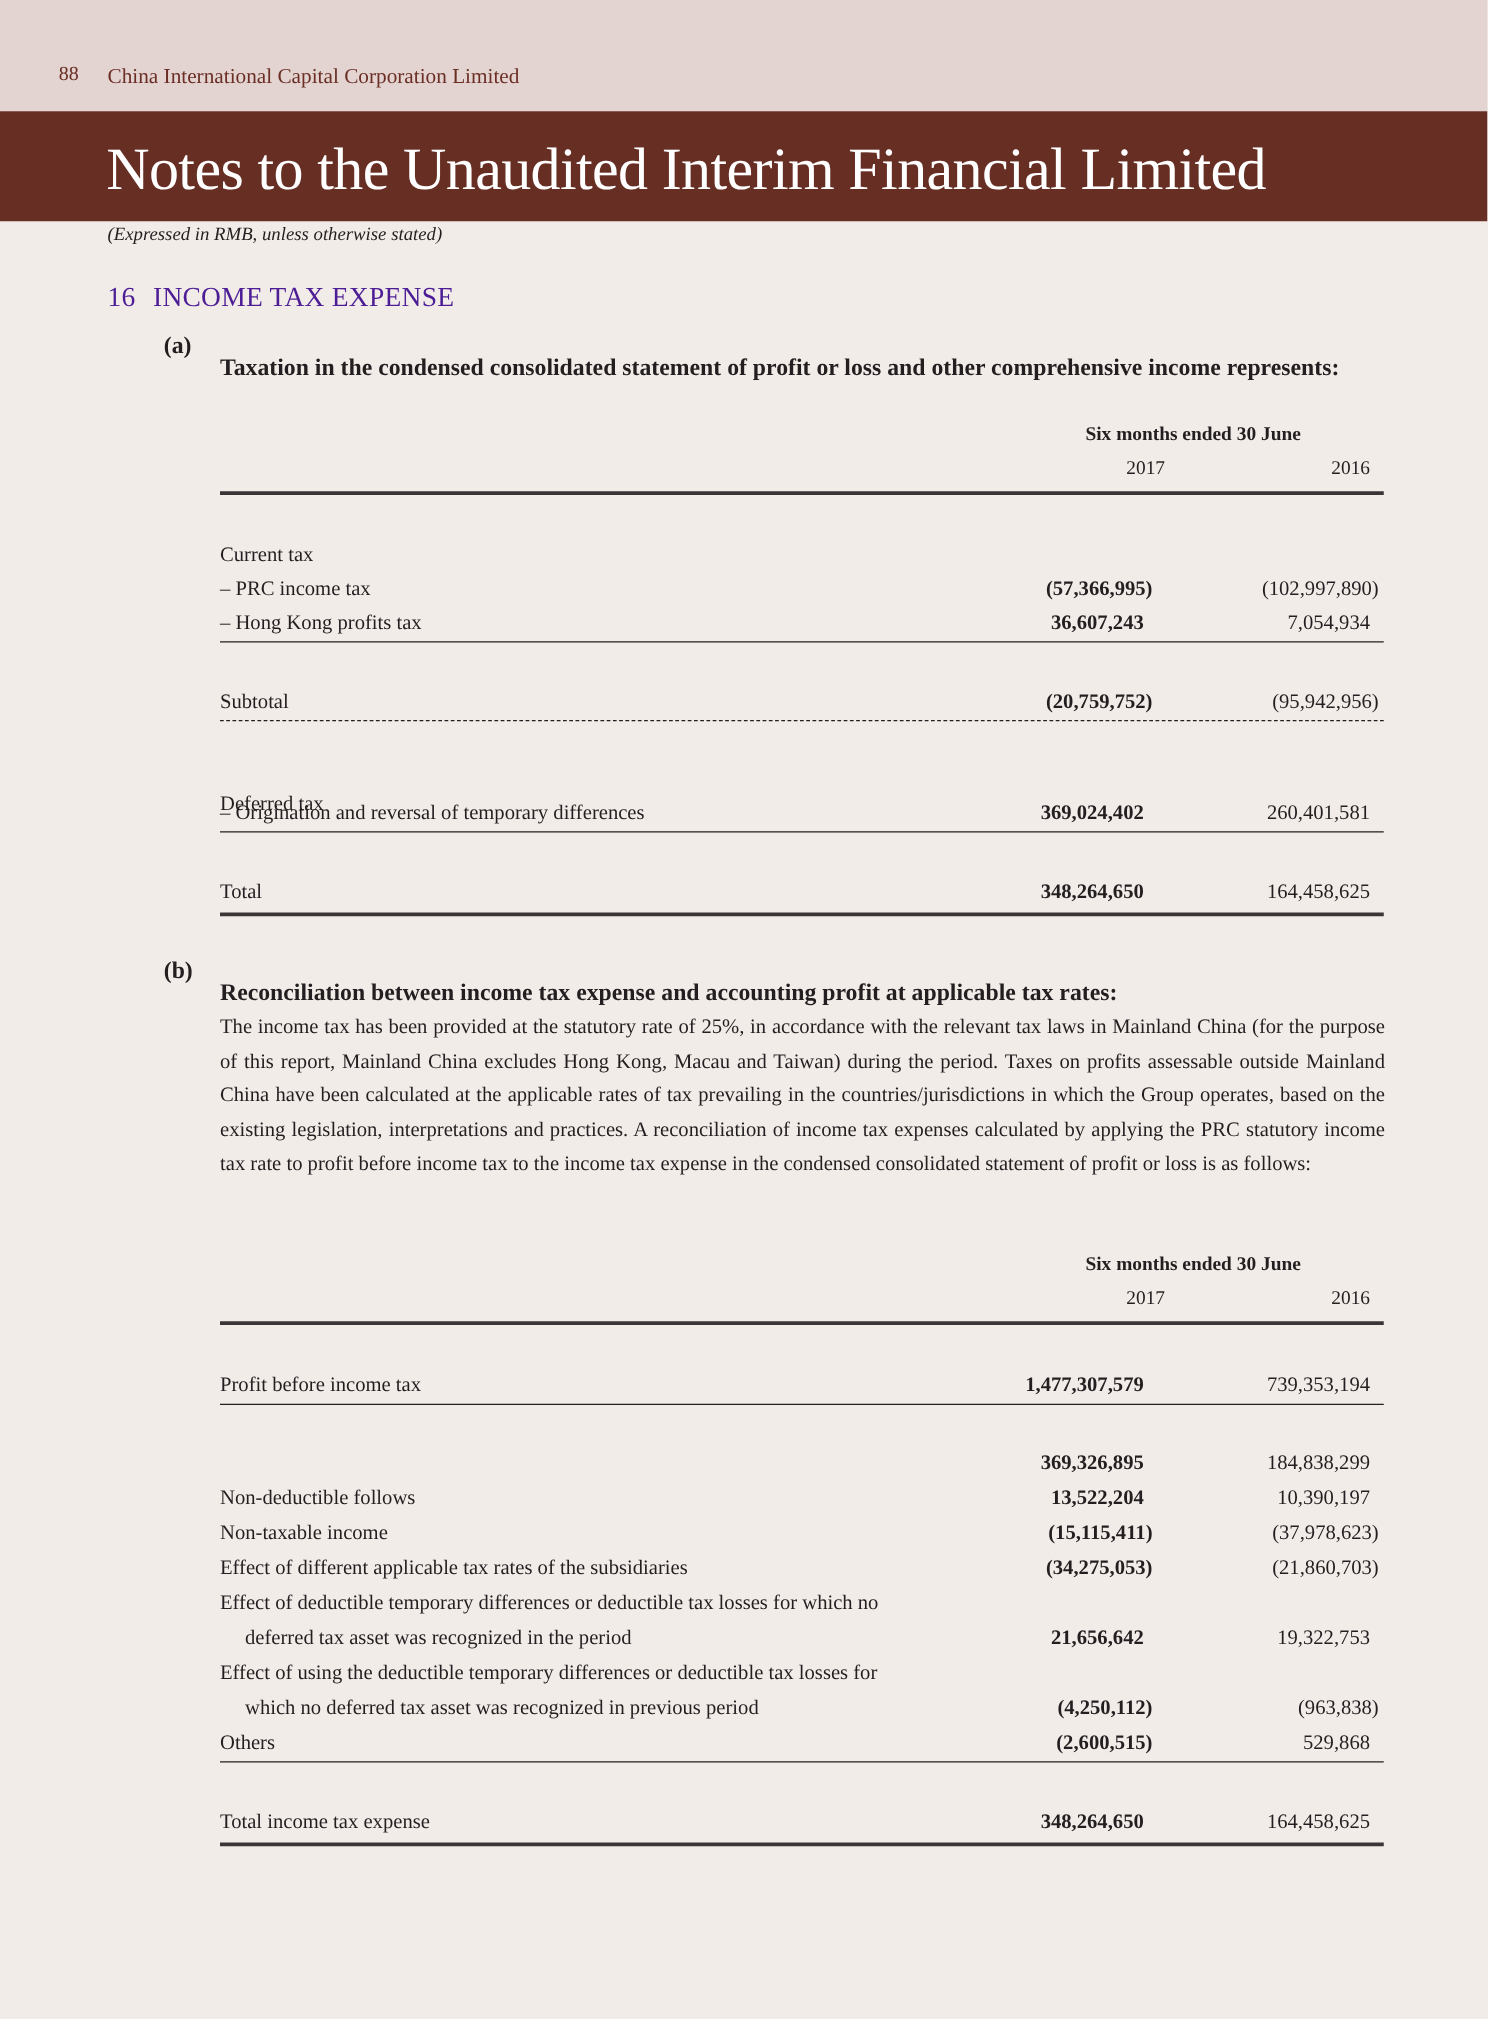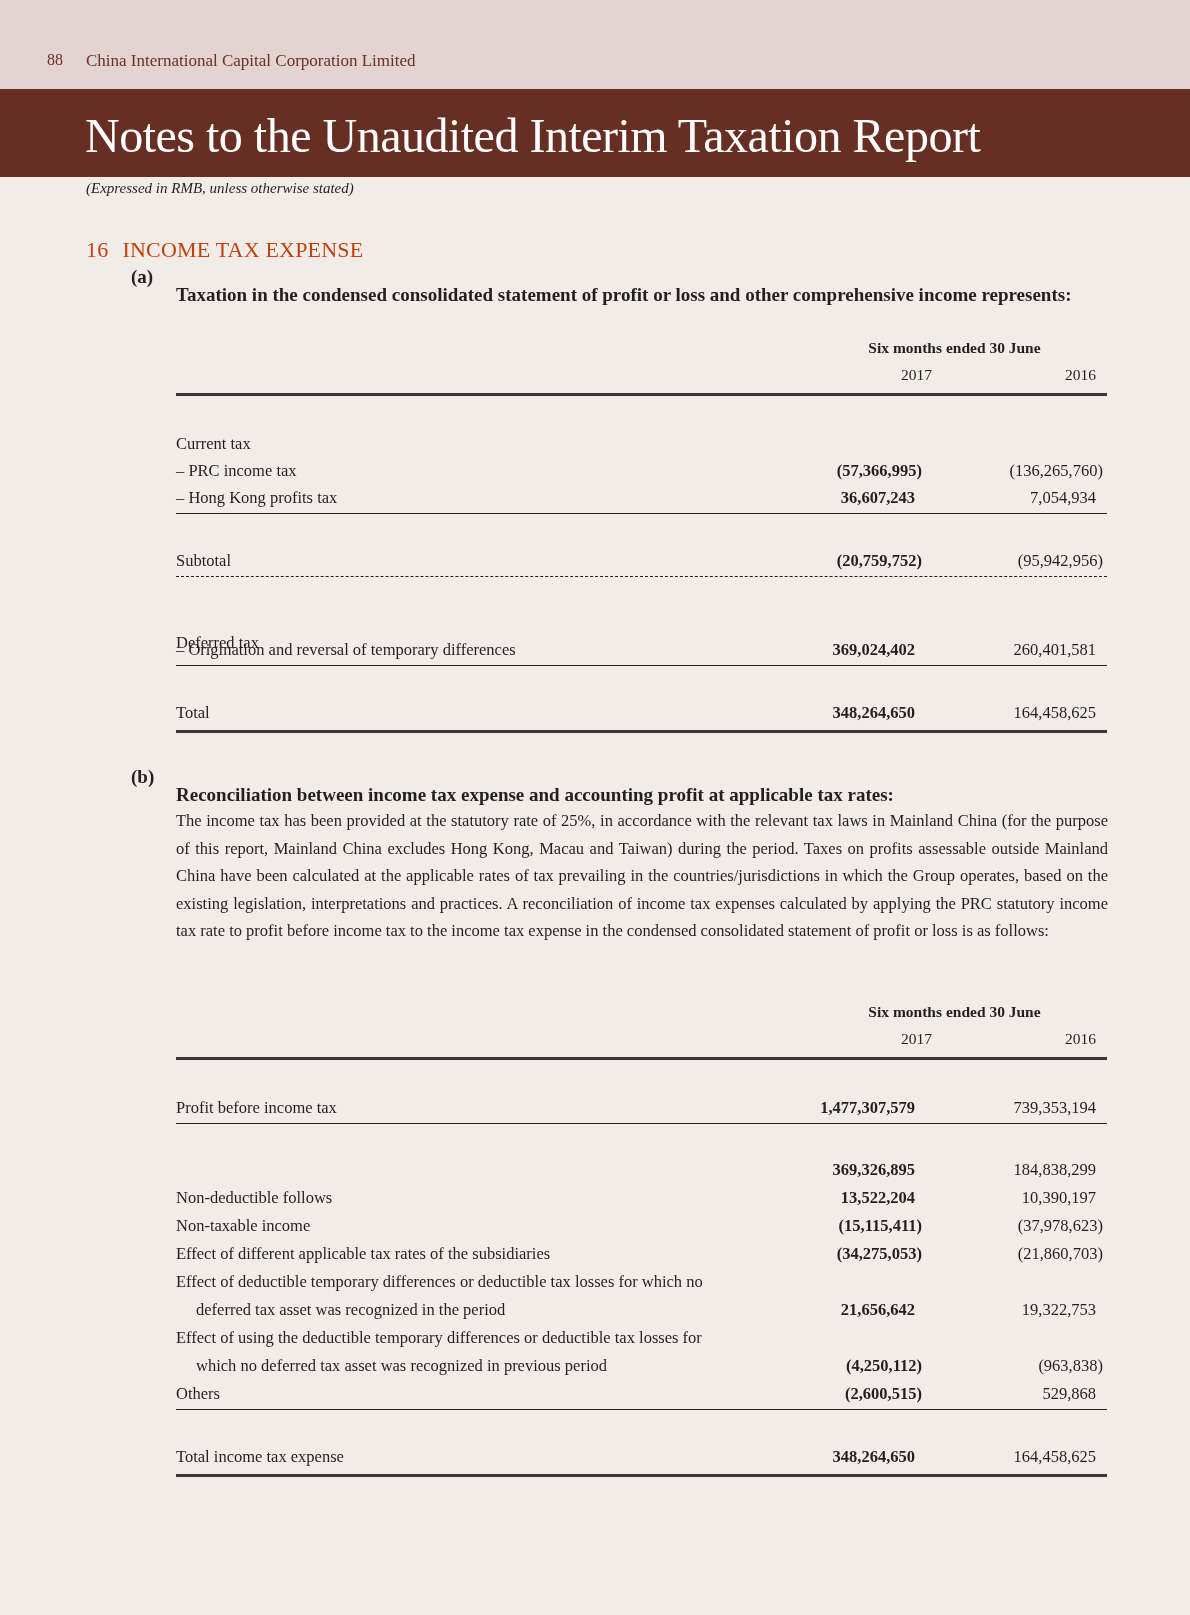--- a/index.html
+++ b/index.html
@@ -8,21 +8,21 @@
     background: #f2ece9;
     font-family: "Liberation Serif", "DejaVu Serif", serif;
     color: #231f20;
   }
   .topband { position: absolute; left: 0; top: 0; width: 1190px; height: 89px; background: #e3d4d1; }
   .page-num { position: absolute; left: 47px; top: 51px; font-size: 16px; color: #6a2e25; }
   .company { position: absolute; left: 86px; top: 51px; font-size: 17px; color: #6a2e25; }
   .banner { position: absolute; left: 0; top: 89px; width: 1190px; height: 88px; background: #672f24; }
   .banner-title { position: absolute; left: 85px; top: 108px; font-size: 48px; color: #ffffff; letter-spacing: -0.5px; white-space: nowrap; }
   .expressed { position: absolute; left: 86px; top: 180px; font-size: 15px; font-style: italic; color: #231f20; }
-  .sec-title { position: absolute; left: 86px; top: 225px; font-size: 22px; color: #c2410c; letter-spacing: 0.2px; margin-top: 12px; }
+  .sec-title { position: absolute; left: 86px; top: 225px; font-size: 22px; color: #4c1d95; letter-spacing: 0.2px; }
   .sec-title .num { margin-right: 14px; }
   .sub-mark { position: absolute; left: 131px; font-size: 19px; font-weight: bold; }
   .sub-heading { position: absolute; left: 176px; width: 930px; font-size: 19px; font-weight: bold; line-height: 28px; text-align: justify; text-align-last: left; margin-top: 17px; }
   .para { position: absolute; left: 176px; top: 807px; width: 932px; font-size: 16.5px; line-height: 27.5px; text-align: justify; }
   .tbl { position: absolute; left: 176px; width: 931px; font-size: 16.5px; }
   .hdr-period { position: absolute; left: 656px; width: 245px; text-align: center; font-weight: bold; font-size: 15.5px; }
   .hdr-year { position: absolute; font-size: 15.5px; }
   .line { position: absolute; left: 0; width: 931px; height: 0; border-top: 1.5px solid #231f20; }
   .line.thick { border-top: 3px solid #3a3536; }
   .line.dash { border-top: 1.5px dashed #231f20; }
@@ -33,21 +33,21 @@
   .row .v16 { position: absolute; right: 11px; top: 0; white-space: nowrap; }
   .row .paren-pad { margin-right: -7px; }
 </style>
 </head>
 <body>
 
 <div class="topband"></div>
 <div class="page-num">88</div>
 <div class="company">China International Capital Corporation Limited</div>
 <div class="banner"></div>
-<div class="banner-title">Notes to the Unaudited Interim Taxation Report</div>
+<div class="banner-title">Notes to the Unaudited Interim Financial Limited</div>
 <div class="expressed">(Expressed in RMB, unless otherwise stated)</div>
 
 <div class="sec-title">
   <span class="num">16</span><span>INCOME TAX EXPENSE</span>
 </div>
 
 <div class="sub-mark" style="top:266px;">(a)</div>
 <div class="sub-heading" style="top:264px;">Taxation in the condensed consolidated statement of profit or loss and other comprehensive income represents:</div>
 
 <div class="tbl" style="top:0;">
@@ -55,21 +55,21 @@
   <div class="hdr-year" style="top:366px; left:725px;">2017</div>
   <div class="hdr-year" style="top:366px; right:11px;">2016</div>
   <div class="line thick" style="top:393px;"></div>
 
   <div class="row" style="top:434px;">
     <span class="lbl">Current tax</span>
   </div>
   <div class="row" style="top:461px;">
     <span class="lbl">– PRC income tax</span>
     <span class="v17 paren-pad">(57,366,995)</span>
-    <span class="v16 paren-pad">(136,265,760)</span>
+    <span class="v16 paren-pad">(102,997,890)</span>
   </div>
   <div class="row" style="top:488px;">
     <span class="lbl">– Hong Kong profits tax</span>
     <span class="v17">36,607,243</span>
     <span class="v16">7,054,934</span>
   </div>
   <div class="line" style="top:513px;"></div>
 
   <div class="row" style="top:551px;">
     <span class="lbl">Subtotal</span>

